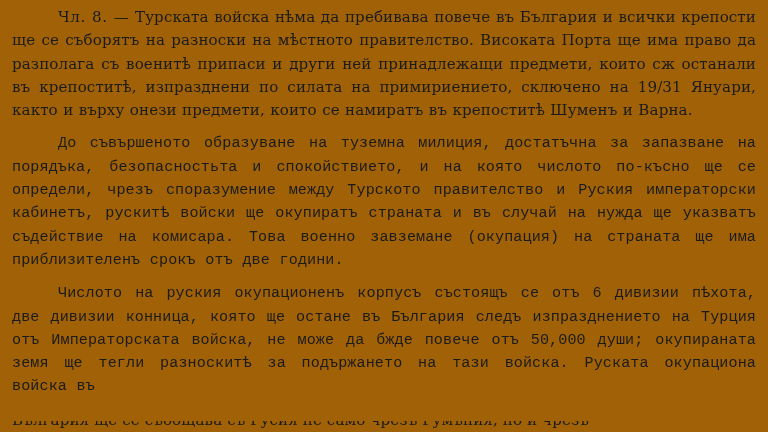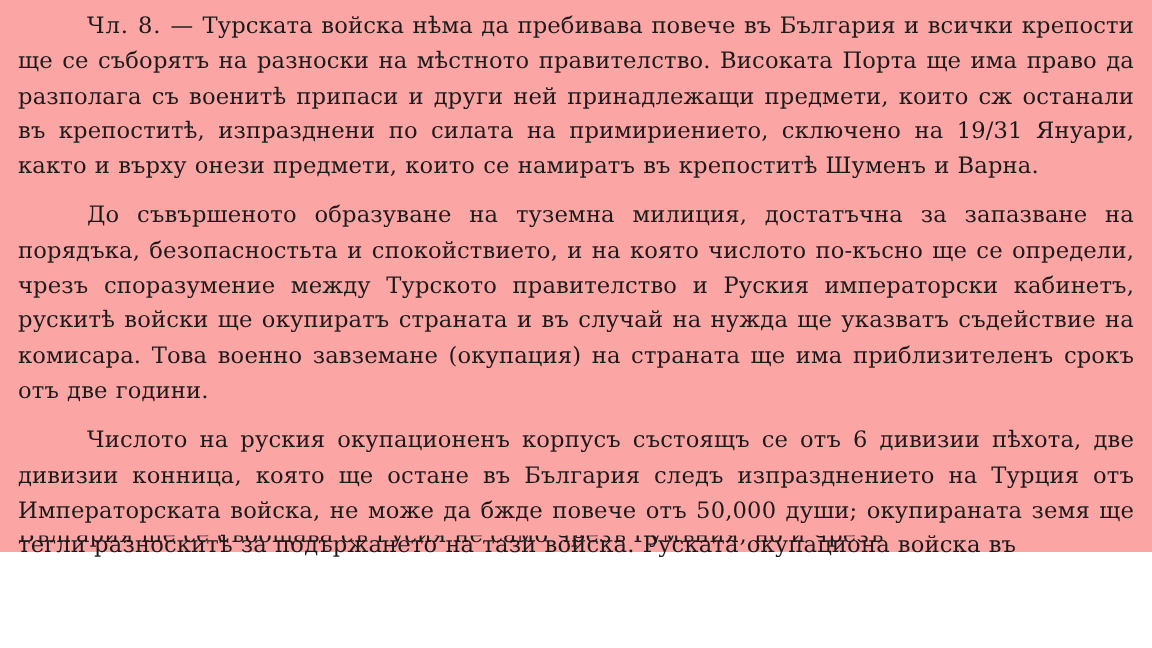--- a/index.html
+++ b/index.html
@@ -9,42 +9,43 @@
   body {
     width: 768px;
     height: 432px;
     background: #ffffff;
     font-family: "DejaVu Serif", serif;
     overflow: hidden;
   }
   .page {
     position: relative;
     width: 768px;
-    height: 368px;
-    background: #fca5a5;
+    height: 432px;
+    background: #a16207;
     box-sizing: border-box;
     padding: 6px 12px 0 12px;
   }
   .doc-body {
     font-family: "DejaVu Serif", serif;
     font-size: 15.1px;
     line-height: 23.3px;
     color: #1b1b1b;
     text-align: justify;
     text-justify: inter-word;
     letter-spacing: 0.1px;
     word-spacing: 0.5px;
   }
   .para {
     margin: 0;
     text-indent: 46px;
     text-align: justify;
   }
   .para + .para {
     margin-top: 10px;
+    font-family: Liberation Mono, monospace;
   }
   .art-label {
     letter-spacing: 0.6px;
   }
   
   .clipped-line {
     position: absolute;
     left: 12px;
     right: 12px;
     bottom: 0;

